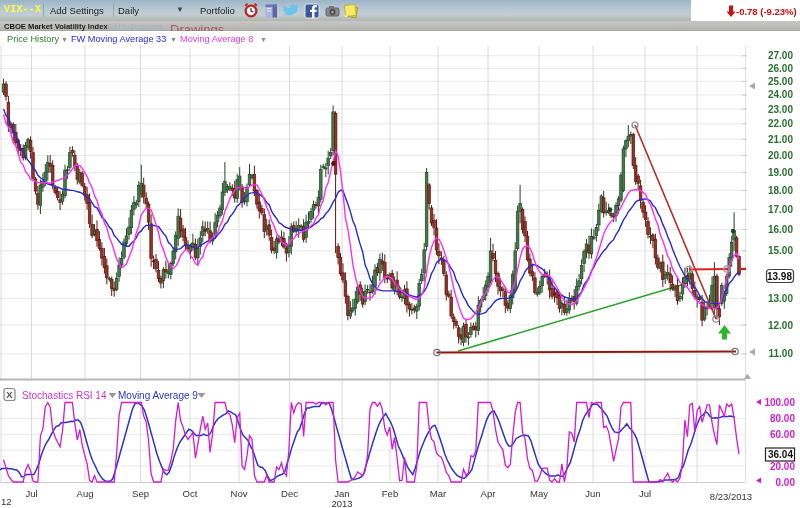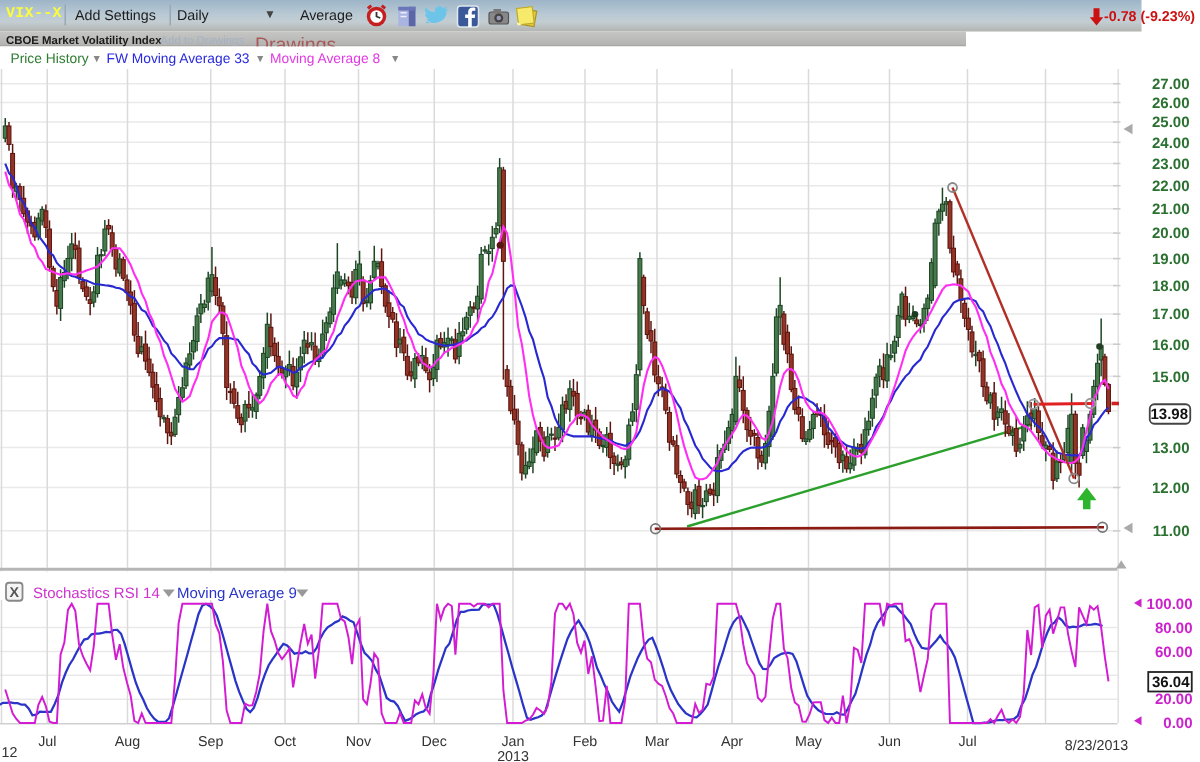--- a/index.html
+++ b/index.html
@@ -1,16 +1,16 @@
 <!DOCTYPE html>
 <html><head><meta charset="utf-8"><style>
 *{margin:0;padding:0;box-sizing:border-box}
 body{width:800px;height:508px;font-family:"Liberation Sans",sans-serif;background:#fff;overflow:hidden;position:relative;-webkit-font-smoothing:antialiased}
-#topbar{position:absolute;left:0;top:0;width:761px;height:21px;background:linear-gradient(#9db5c8 0%,#b9c9d4 45%,#c3cdd2 70%,#b2b4b0 100%);}
-#bar2{position:absolute;left:0;top:21px;width:644px;height:10px;background:linear-gradient(#c6c6c4,#b4b4b2);border-bottom:1px solid #a6a6a4}
+#topbar{position:absolute;left:0;top:0;width:691px;height:21px;background:linear-gradient(#9db5c8 0%,#b9c9d4 45%,#c3cdd2 70%,#b2b4b0 100%);}
+#bar2{position:absolute;left:0;top:21px;width:800px;height:10px;background:linear-gradient(#c6c6c4,#b4b4b2);border-bottom:1px solid #a6a6a4}
 #bar3{position:absolute;left:0;top:31px;width:716px;height:14px;background:#fff}
 .tb{position:absolute;top:4.5px;font-size:9.5px;color:#1c1c1c}
 svg{position:absolute;left:0;top:0}
 </style></head><body>
 <svg id="chart" width="800" height="508" style="top:0;left:0">
 <g stroke="#e9e9e9" stroke-width="1">
 <line x1="0" y1="353.9" x2="745" y2="353.9"></line>
 <line x1="0" y1="325.0" x2="745" y2="325.0"></line>
 <line x1="0" y1="298.4" x2="745" y2="298.4"></line>
 <line x1="0" y1="273.8" x2="745" y2="273.8"></line>
@@ -761,21 +761,21 @@
 <text x="118" y="398.5" font-family="Liberation Sans, sans-serif" font-size="10" fill="#2a35c8">Moving Average 9</text>
 <path d="M197.5 393 L205.5 393 L201.5 398 Z" fill="#999"></path>
 </svg>
 <div id="topbar">
  <span class="tb" style="left:4px;top:4px;font-family:'Liberation Mono',monospace;font-weight:bold;font-size:10px;color:#fcfc3c;letter-spacing:0.2px;white-space:nowrap">VIX--X</span>
  <span style="position:absolute;left:43px;top:3px;width:1px;height:14px;background:#98a8b4"></span>
  <span class="tb" style="left:50px">Add Settings</span>
  <span style="position:absolute;left:113px;top:3px;width:1px;height:14px;background:#98a8b4"></span>
  <span class="tb" style="left:118px">Daily</span>
  <span class="tb" style="left:176px;color:#444;font-size:8px">▼</span>
- <span class="tb" style="left:200px">Average</span>
+ <span class="tb" style="left:200px">Portfolio</span>
  <svg width="130" height="21" style="left:240px;top:0">
    <g>
    <circle cx="11" cy="11" r="6.5" fill="#c51f1f"></circle>
         <circle cx="11" cy="11" r="4.2" fill="#fff"></circle>
    <path d="M11 8 L11 11 L13.5 12" stroke="#333" stroke-width="1.2" fill="none"></path>
    <rect x="5" y="4" width="3" height="2" fill="#c51f1f" transform="rotate(-40 6 5)"></rect>
    <rect x="14" y="4" width="3" height="2" fill="#c51f1f" transform="rotate(40 16 5)"></rect>
    </g>
    <g>
    <rect x="25.5" y="4.5" width="7" height="13" fill="#aab4e0"></rect>

